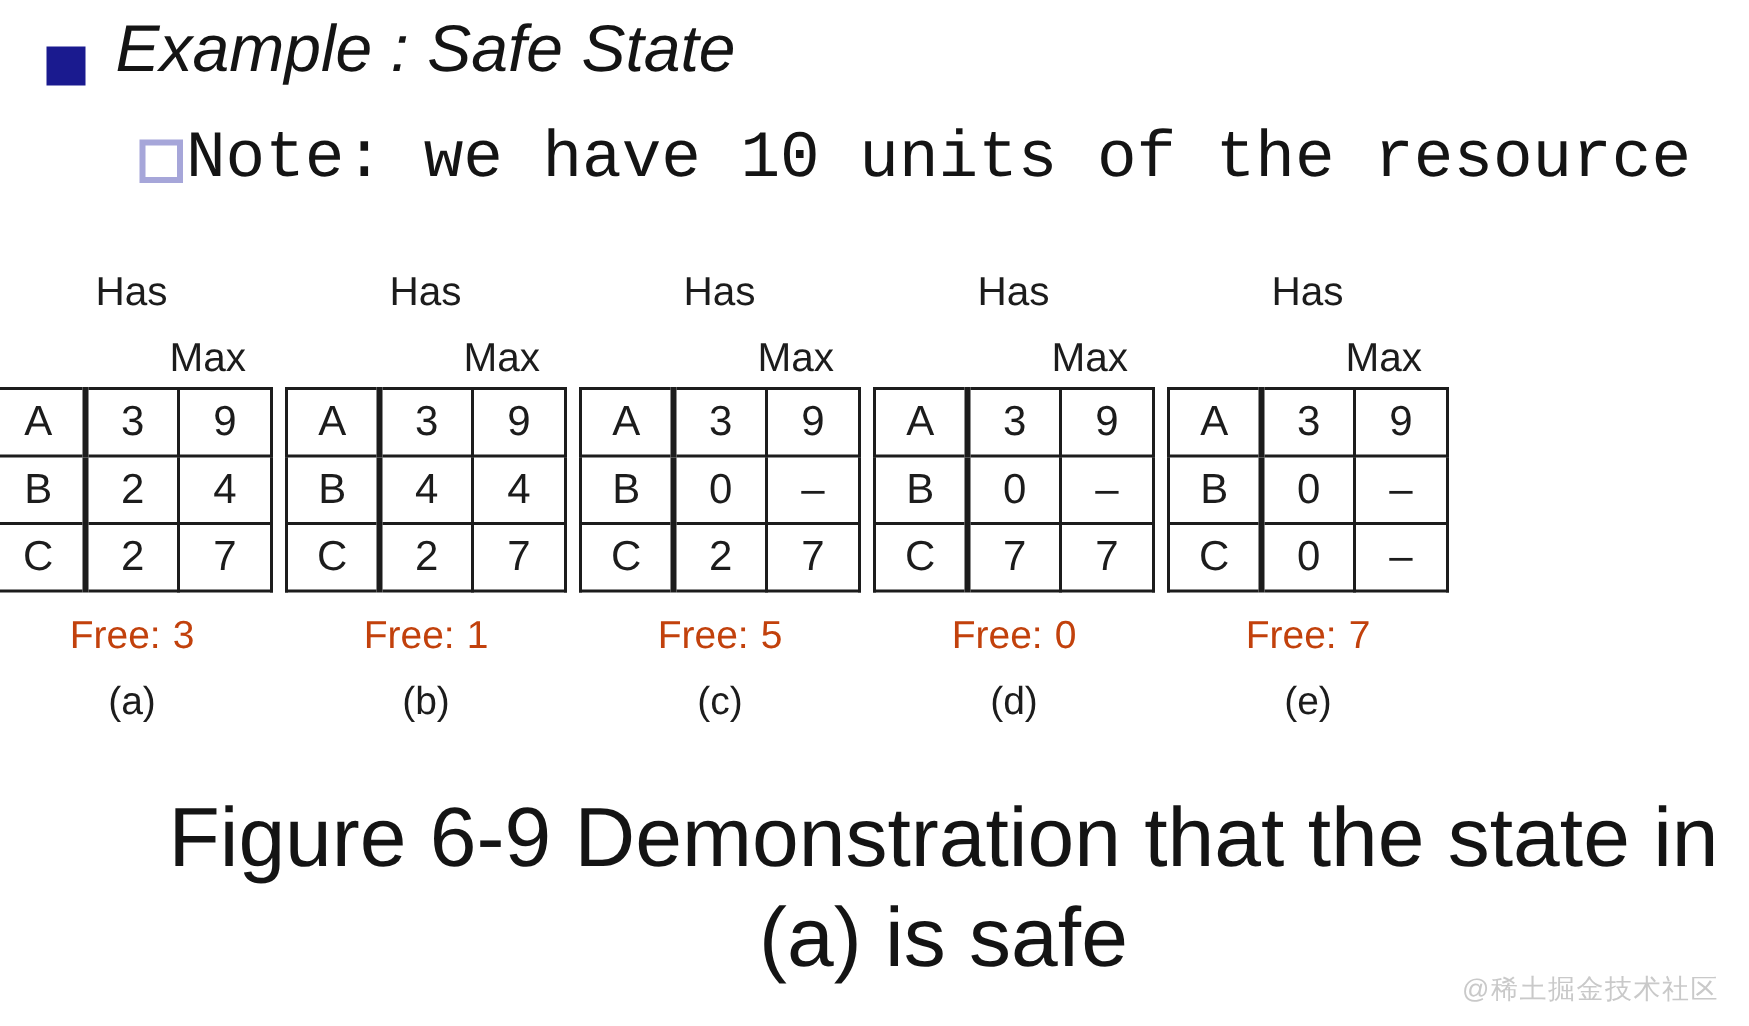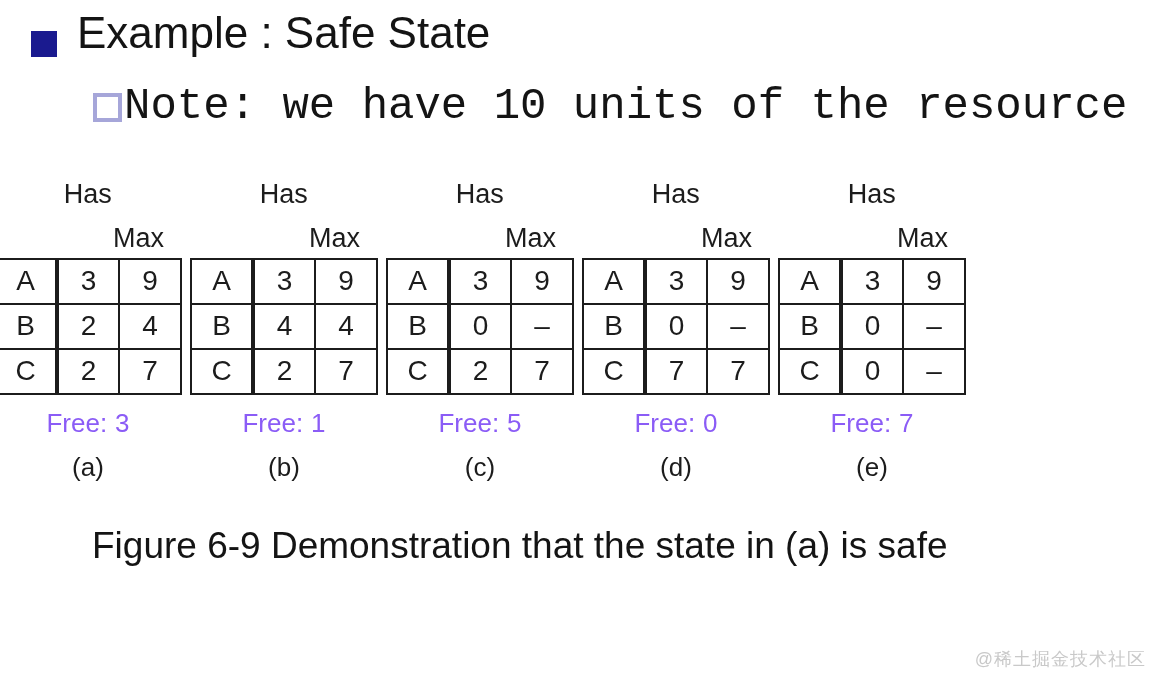--- a/index.html
+++ b/index.html
@@ -13,20 +13,21 @@
   }
   .title-bullet {
     position: absolute; left: 31px; top: 31px;
     width: 26px; height: 26px;
     background: var(--bullet-navy, #1a1a8f);
   }
   .slide-title {
     position: absolute; left: 77px; top: 8px;
     font-size: 44px; line-height: 1.15; color: #141414;
     white-space: nowrap;
+    font-style: italic;
   }
   .note-bullet {
     position: absolute; left: 93px; top: 93px;
     width: 21px; height: 21px;
     border: 4px solid var(--note-border, #a6a6d9);
     background: #ffffff;
   }
   .note-text {
     position: absolute; left: 124px; top: 81px;
     font-size: 44px; line-height: 1.15; color: #141414;
@@ -58,31 +59,31 @@
   }
   .alloc-table td {
     border: 2px solid var(--line, #1c1c1c);
     width: 33.33%; height: 43px;
     text-align: center; vertical-align: middle;
     font-size: 28px; padding: 0; color: #1c1c1c;
   }
   .alloc-table td:first-child { border-right-width: 4px; }
   .free-line {
     margin-top: 13px;
-    font-size: 26px; color: #8b5cf6;
+    font-size: 26px; color: #c2410c;
     white-space: nowrap;
   }
   .free-line .free-val { margin-left: 8px; }
   .state-label {
     margin-top: 13px;
     font-size: 26px; color: #1c1c1c;
   }
   .caption {
     position: absolute; left: 92px; top: 524px;
-    font-size: 37px; line-height: 1.2; color: #141414; text-align: center;
+    font-size: 56px; line-height: 1.2; color: #141414; text-align: center;
   }
   .caption .cap-line2 { margin-top: 17px; }
   .watermark {
     position: absolute; right: 20px; bottom: 13px;
     font-size: 18px; color: var(--watermark, #c9c9c9);
     letter-spacing: 1px;
   }
 </style>
 </head>
 <body style="--bullet-navy: #1a1a8f; --note-border: #a6a6d9; --line: #1c1c1c; --text: #141414; --watermark: #c9c9c9;">

